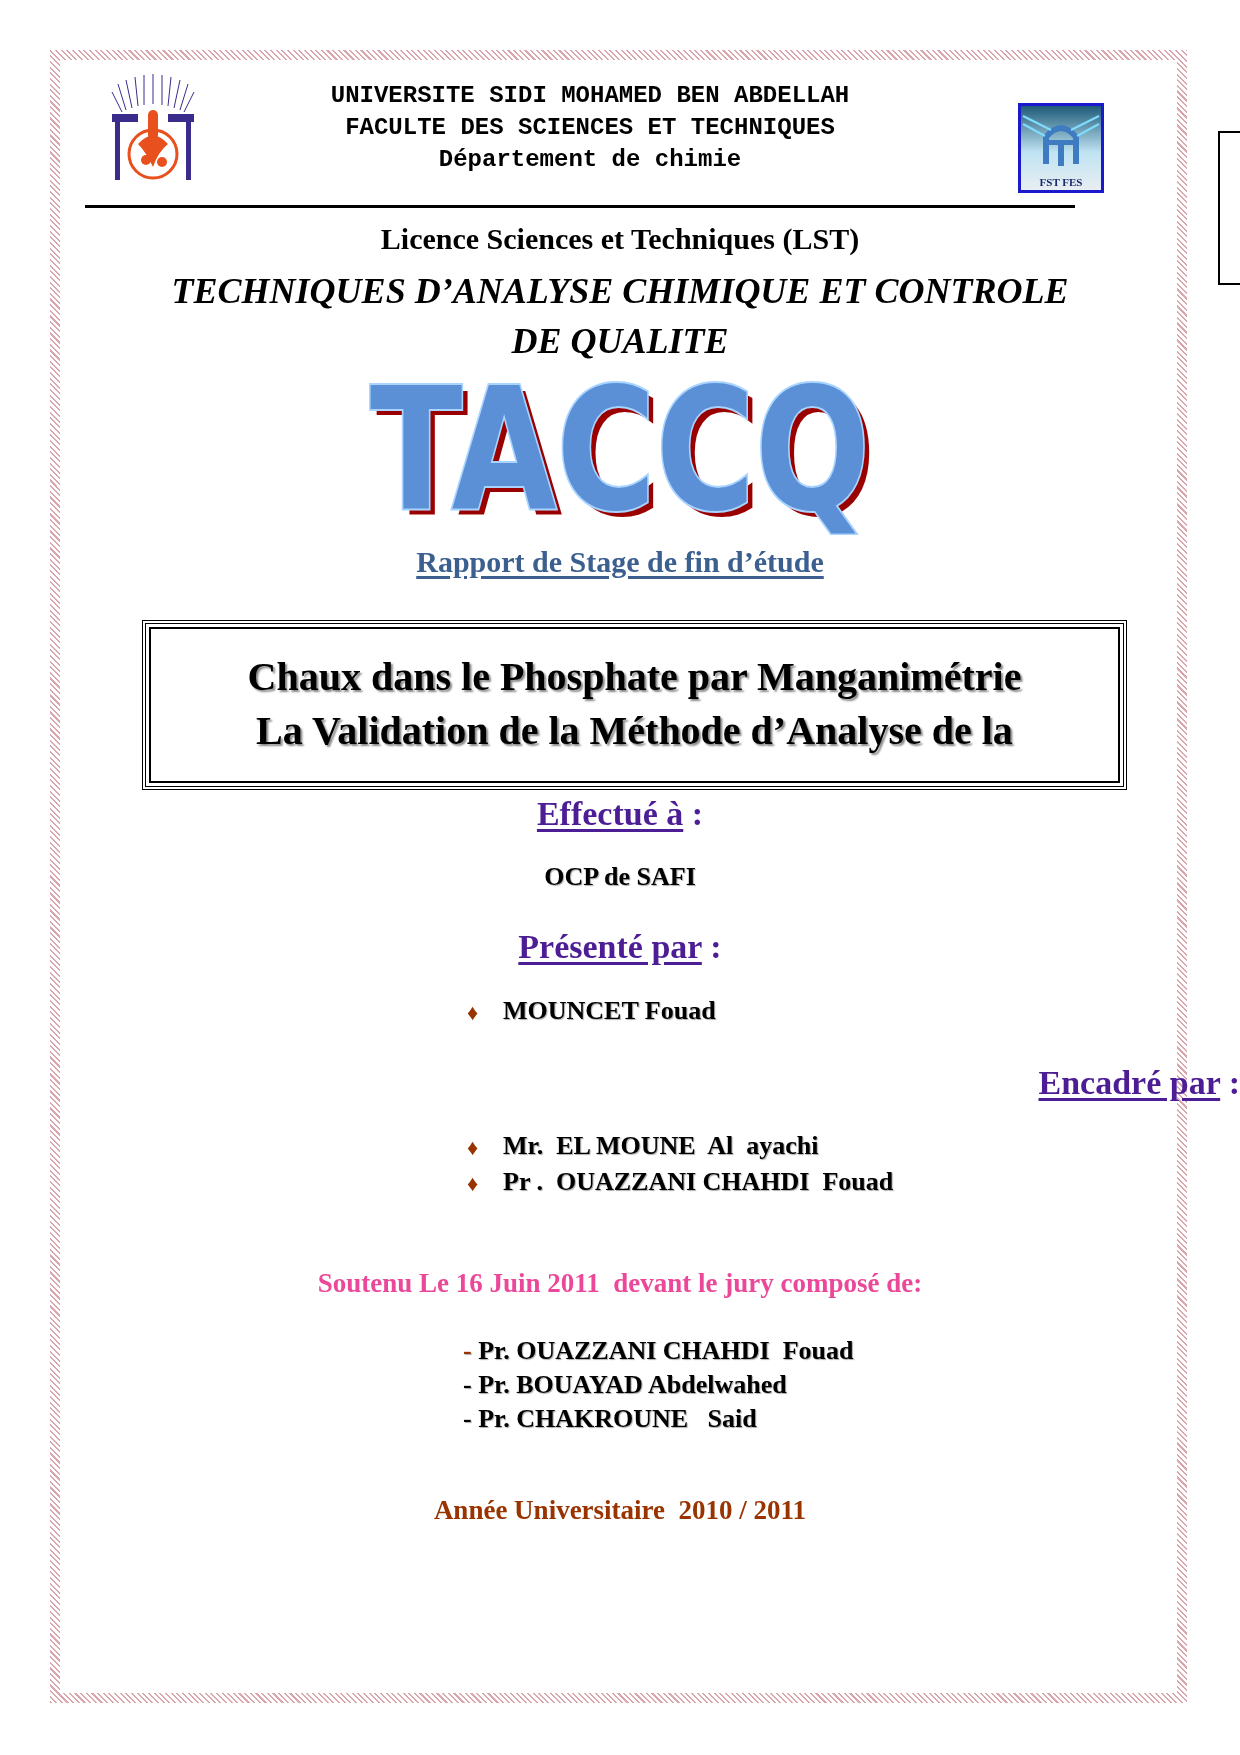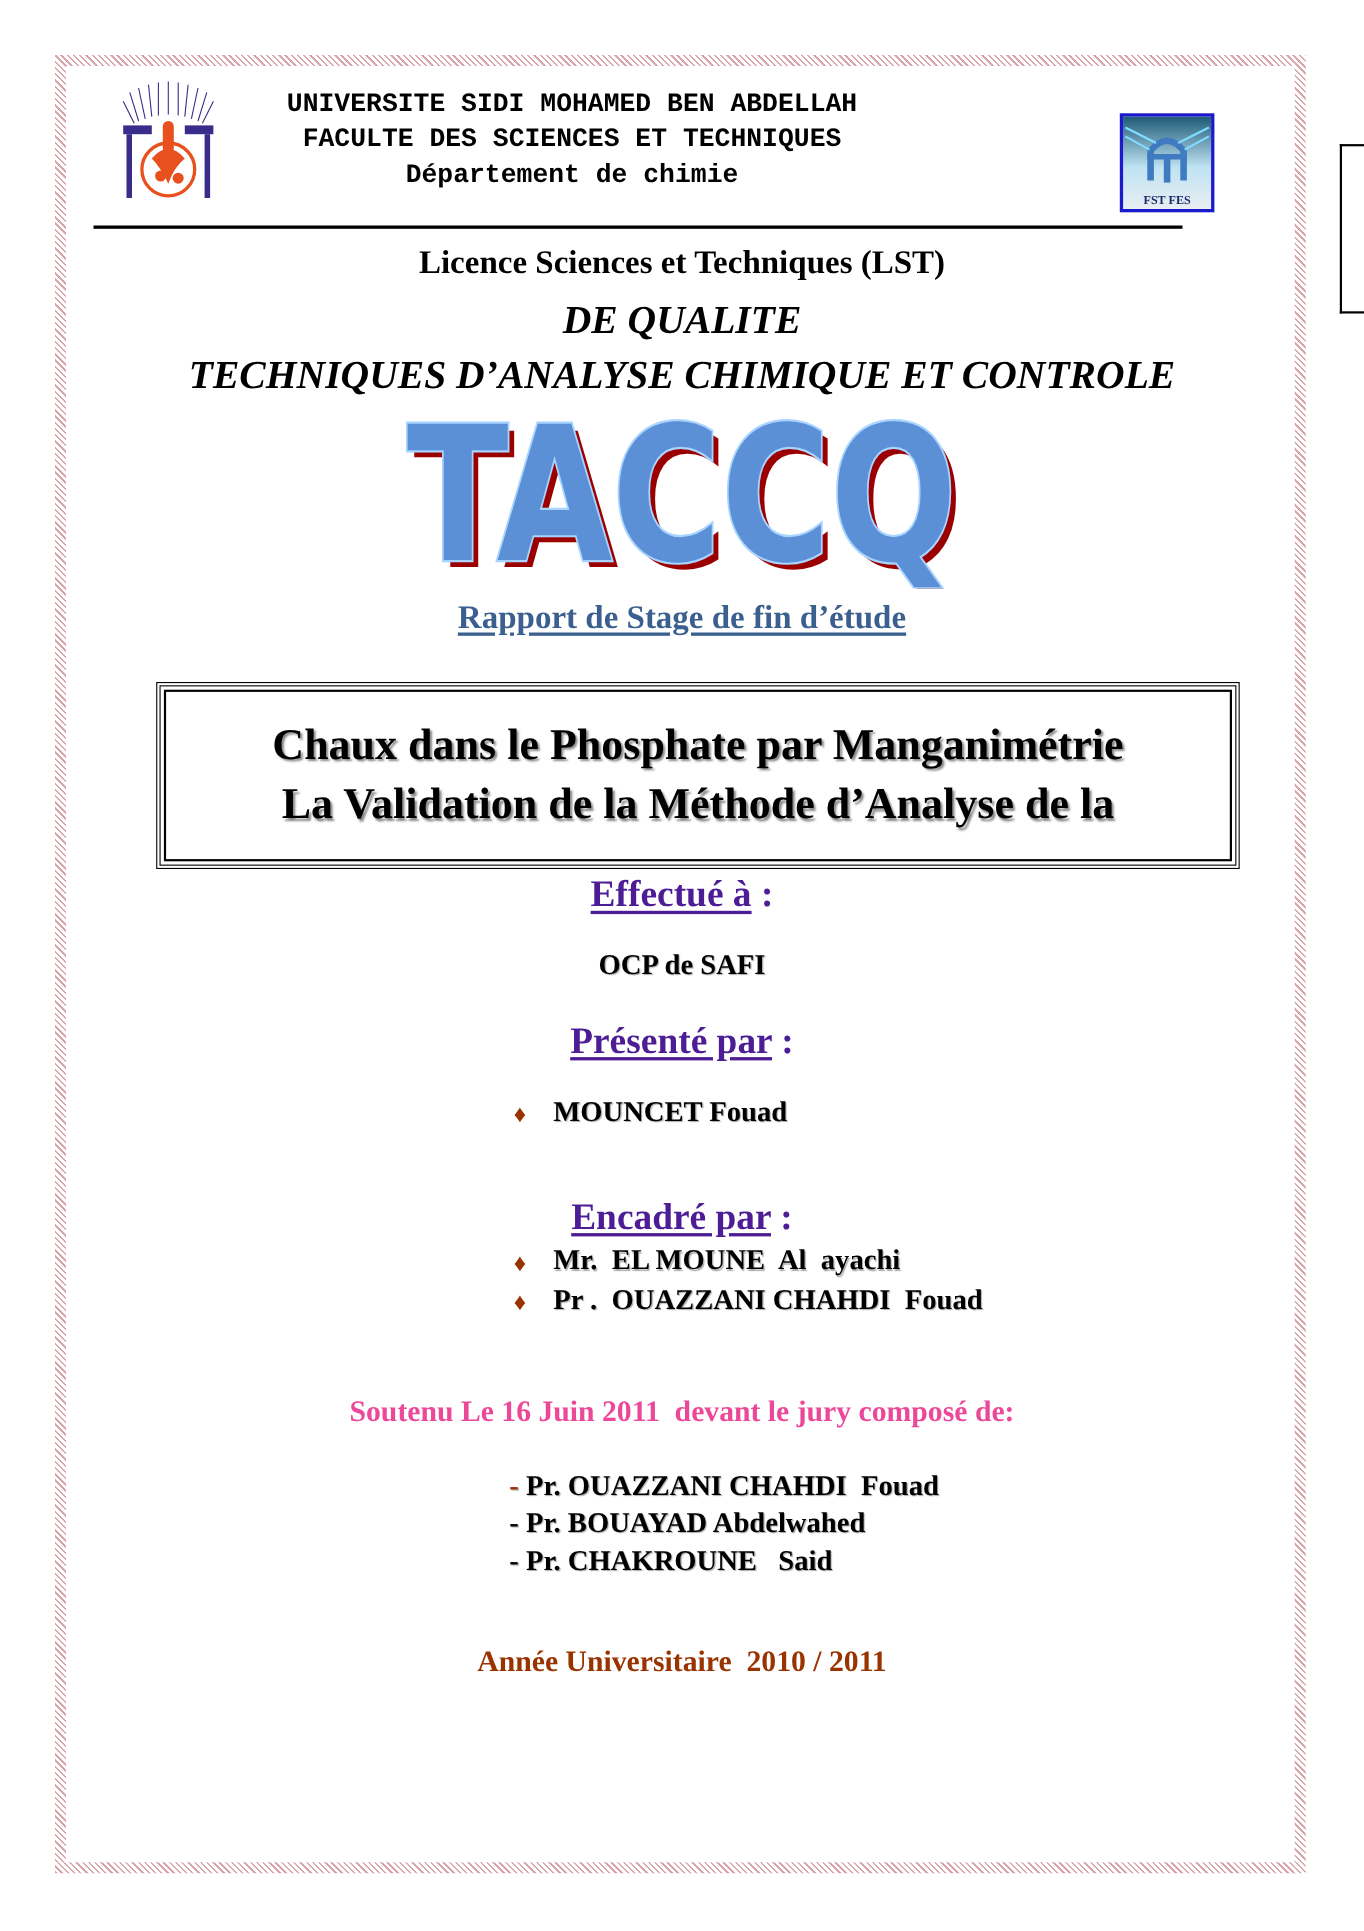--- a/index.html
+++ b/index.html
@@ -5,21 +5,21 @@
   html, body { margin:0; padding:0; }
   body { width:1240px; height:1755px; background:#fff; position:relative; overflow:hidden;
          font-family:"Liberation Serif", serif; color:#000; }
   .abs { position:absolute; }
   .page-border {
     left:50px; top:50px; width:1137px; height:1653px; box-sizing:border-box;
     border:10px solid transparent;
     border-image: repeating-linear-gradient(45deg, #d9a7ad 0 1.5px, #fff 1.5px 4px) 10;
   }
   .side-box { left:1218px; top:131px; width:30px; height:150px; border:2px solid #000; border-right:none; }
-  .hdr-text { left:0; width:1100px; top:80px; text-align:center; font-family:"Liberation Mono", monospace;
+  .hdr-text { left:0; width:1240px; top:80px; text-align:center; font-family:"Liberation Mono", monospace;
               font-weight:bold; font-size:24px; line-height:32px; }
   .hdr-text div { margin-left:-60px; }
   .hr-line { left:85px; top:205px; width:990px; height:3px; background:#000; }
   .center { left:0; width:1240px; text-align:center; }
   .lst { top:222px; font-size:30px; font-weight:bold; }
   .tech { top:266px; font-size:36px; font-weight:bold; font-style:italic; line-height:50px; }
   .taccq { top:375px; height:160px; }
   .rapport { top:545px; font-size:30px; font-weight:bold; color:#3b5f8f; text-decoration:underline; text-underline-offset:4px; }
   .title-box { left:142px; top:620px; width:985px; height:170px; box-sizing:border-box;
                border:4px double #000; outline:2px solid #000; outline-offset:-9px; }
@@ -70,22 +70,22 @@
 
 <div class="abs hdr-text">
   <div>UNIVERSITE SIDI MOHAMED BEN ABDELLAH</div>
   <div>FACULTE DES SCIENCES ET TECHNIQUES</div>
   <div>Département de chimie</div>
 </div>
 <div class="abs hr-line"></div>
 
 <div class="abs center lst">Licence Sciences et Techniques (LST)</div>
 <div class="abs center tech">
+  <div>TECHNIQUES D’ANALYSE CHIMIQUE ET CONTROLE</div>
   <div>DE QUALITE</div>
-  <div>TECHNIQUES D’ANALYSE CHIMIQUE ET CONTROLE</div>
 </div>
 
 <div class="abs center taccq">
   <svg width="1240" height="160" viewBox="0 0 1240 160">
     <text x="626" y="140" text-anchor="middle" font-family="'DejaVu Sans', sans-serif" font-weight="bold" font-size="170" textLength="500" lengthAdjust="spacingAndGlyphs" fill="#9b0000" transform="scale(1,1)">TACCQ</text>
     <text x="620" y="134" text-anchor="middle" font-family="'DejaVu Sans', sans-serif" font-weight="bold" font-size="170" textLength="500" lengthAdjust="spacingAndGlyphs" fill="#5b8fd6" stroke="#a8d4ff" stroke-width="4" paint-order="stroke">TACCQ</text>
   </svg>
 </div>
 
 <div class="abs center rapport">Rapport de Stage de fin d’étude</div>
@@ -96,21 +96,21 @@
   <div>La Validation de la Méthode d’Analyse de la</div>
 </div>
 
 <div class="abs center section-lbl" style="top:795px;"><span class="u">Effectué à</span><span> :</span></div>
 <div class="abs center val" style="top:862px;">OCP de SAFI</div>
 
 <div class="abs center section-lbl" style="top:928px;"><span class="u">Présenté par</span><span> :</span></div>
 <span class="bullet" style="left:467px;top:1000px;">♦</span>
 <span class="list-line" style="left:503px;top:996px;">MOUNCET Fouad</span>
 
-<div class="abs center section-lbl" style="top:1088px;"><span class="u">Encadré par</span><span> :</span></div>
+<div class="abs center section-lbl" style="top:1064px;text-align:right;"><span class="u">Encadré par</span><span> :</span></div>
 <span class="bullet" style="left:467px;top:1135px;">♦</span>
 <span class="list-line" style="left:503px;top:1131px;">Mr.  EL MOUNE  Al  ayachi</span>
 <span class="bullet" style="left:467px;top:1171px;">♦</span>
 <span class="list-line" style="left:503px;top:1167px;">Pr .  OUAZZANI CHAHDI  Fouad</span>
 
 <div class="abs center soutenu">Soutenu Le 16 Juin 2011  devant le jury composé de:</div>
 
 <div class="list-line" style="left:463px;top:1336px;"><span class="dash-brown">- </span><span>Pr. OUAZZANI CHAHDI  Fouad</span></div>
 <div class="list-line" style="left:463px;top:1370px;"><span>- </span><span>Pr. BOUAYAD Abdelwahed</span></div>
 <div class="list-line" style="left:463px;top:1404px;"><span>- </span><span>Pr. CHAKROUNE   Said</span></div>

